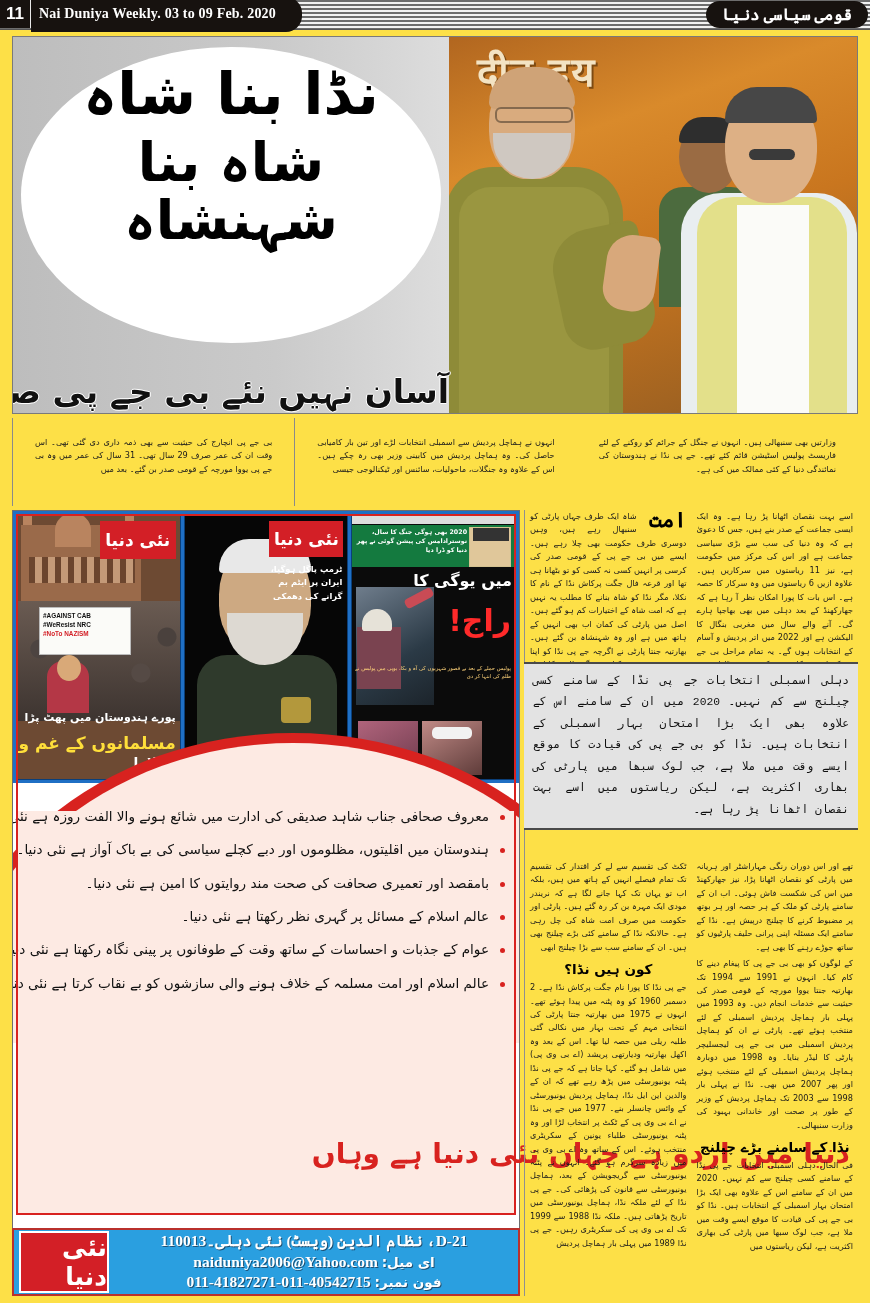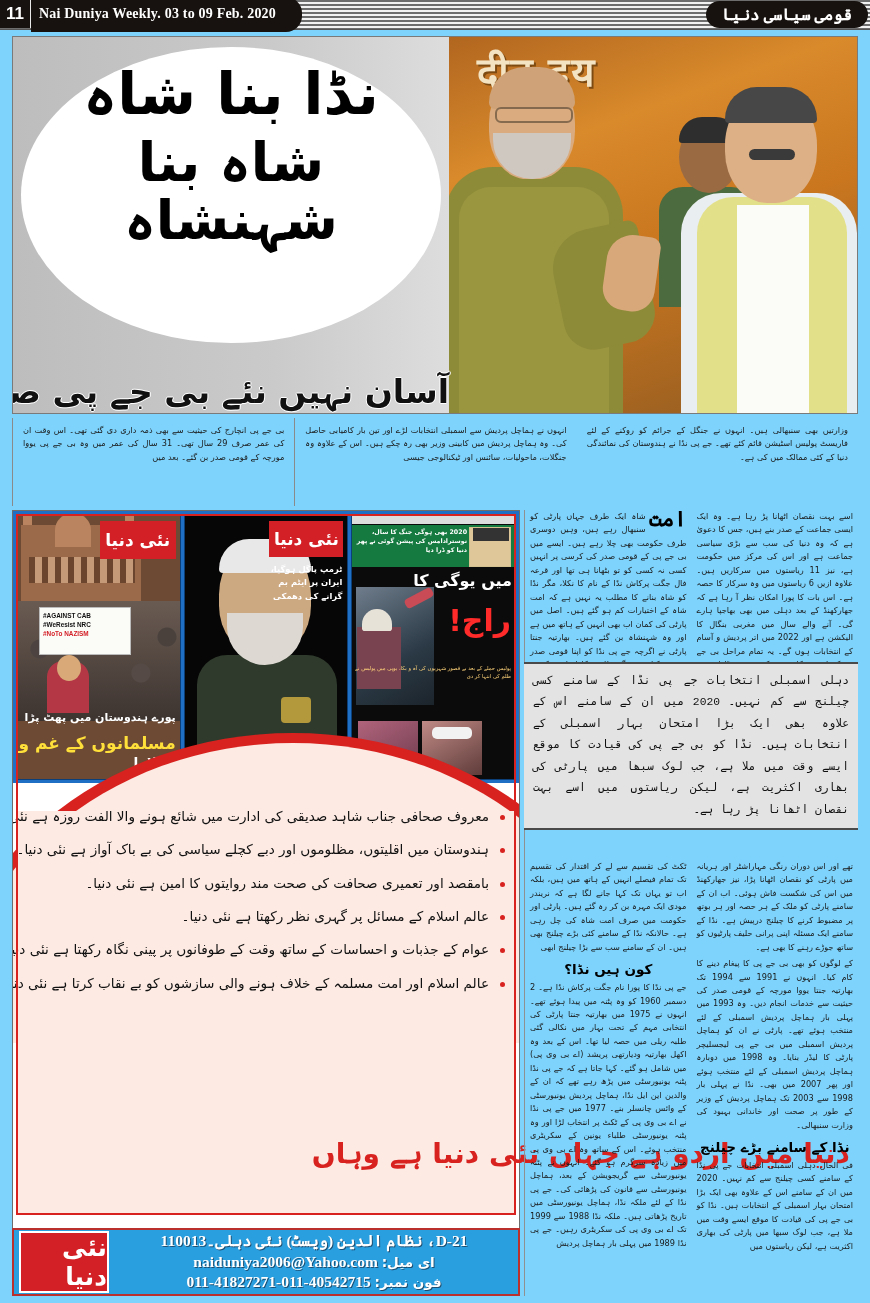--- a/index.html
+++ b/index.html
@@ -2,21 +2,21 @@
 <html lang="ur" dir="rtl"><head>
 <meta charset="utf-8">
 <title>Nai Duniya Weekly — Page 11</title>
 <style>
   html,body{margin:0;padding:0;background:#cfcfcf;}
   body{font-family:"Liberation Serif","DejaVu Serif",serif;}
 
   #page{
     position:relative;
     width:870px;height:1303px;
-    background:#7dd3fc;
+    background:#fde047;
     overflow:hidden;
     box-sizing:border-box;
   }
 
   
   .masthead{
     position:absolute;left:0;top:0;width:870px;height:30px;
     background:
       repeating-linear-gradient(to bottom,
         #6d6d6d 0px,#6d6d6d 2px,
@@ -131,21 +131,21 @@
   
   .band{
     position:absolute;left:8px;top:384px;width:846px;height:88px;
     display:flex;flex-direction:row-reverse;gap:0;box-sizing:border-box;
   }
   .bandcol{
     flex:1;padding:2px 6px;box-sizing:border-box;
     border-left:1px solid #8a8a8a;
   }
   .bandcol:last-child{border-left:none;}
-  .bandcol p{margin:4px;font-size:8.2px;line-height:1.62;}
+  .bandcol p{margin:16px;font-size:8.2px;line-height:1.62;}
 
   
   .leftpanel{
     position:absolute;left:8px;top:476px;width:508px;height:786px;
     border:1px solid #6d6d6d;box-sizing:border-box;background:#fff;
     overflow:hidden;
   }
   .covers{
     position:absolute;left:0;top:0;width:506px;height:272px;
     background:#1f6fc4;display:flex;flex-direction:row-reverse;
@@ -270,22 +270,22 @@
   
   .rightarea{
     position:absolute;left:520px;top:476px;width:334px;height:786px;
     box-sizing:border-box;
   }
   .rcols{display:flex;flex-direction:row-reverse;height:100%;}
   .rcol{flex:1;padding:0 5px;box-sizing:border-box;border-left:1px solid #909090;}
   .rcol:last-child{border-left:none;}
   .rcol p{margin:0 0 3px 0;font-size:8.2px;line-height:1.64;text-align:justify;}
   .dropcap{
-    float:right;font-family:Liberation Serif, serif;font-weight:bold;
-    font-size:21px;line-height:.95;margin:0 0 0 4px;color:#000;
+    float:right;font-family:Liberation Sans, sans-serif;font-weight:bold;
+    font-size:21px;line-height:.95;margin:0 0 0 13px;color:#000;
   }
   .sub-h{
     font-family:"DejaVu Sans",sans-serif;font-weight:bold;
     font-size:13.5px;text-align:center;margin:7px 0 4px 0;color:#000;
     white-space:nowrap;
   }
   .pullbox{
     position:absolute;left:520px;top:628px;width:334px;height:168px;
     border-top:2px solid #4a4a4a;border-bottom:2px solid #4a4a4a;
     background:#e3e3e3;box-sizing:border-box;padding:7px 9px;

